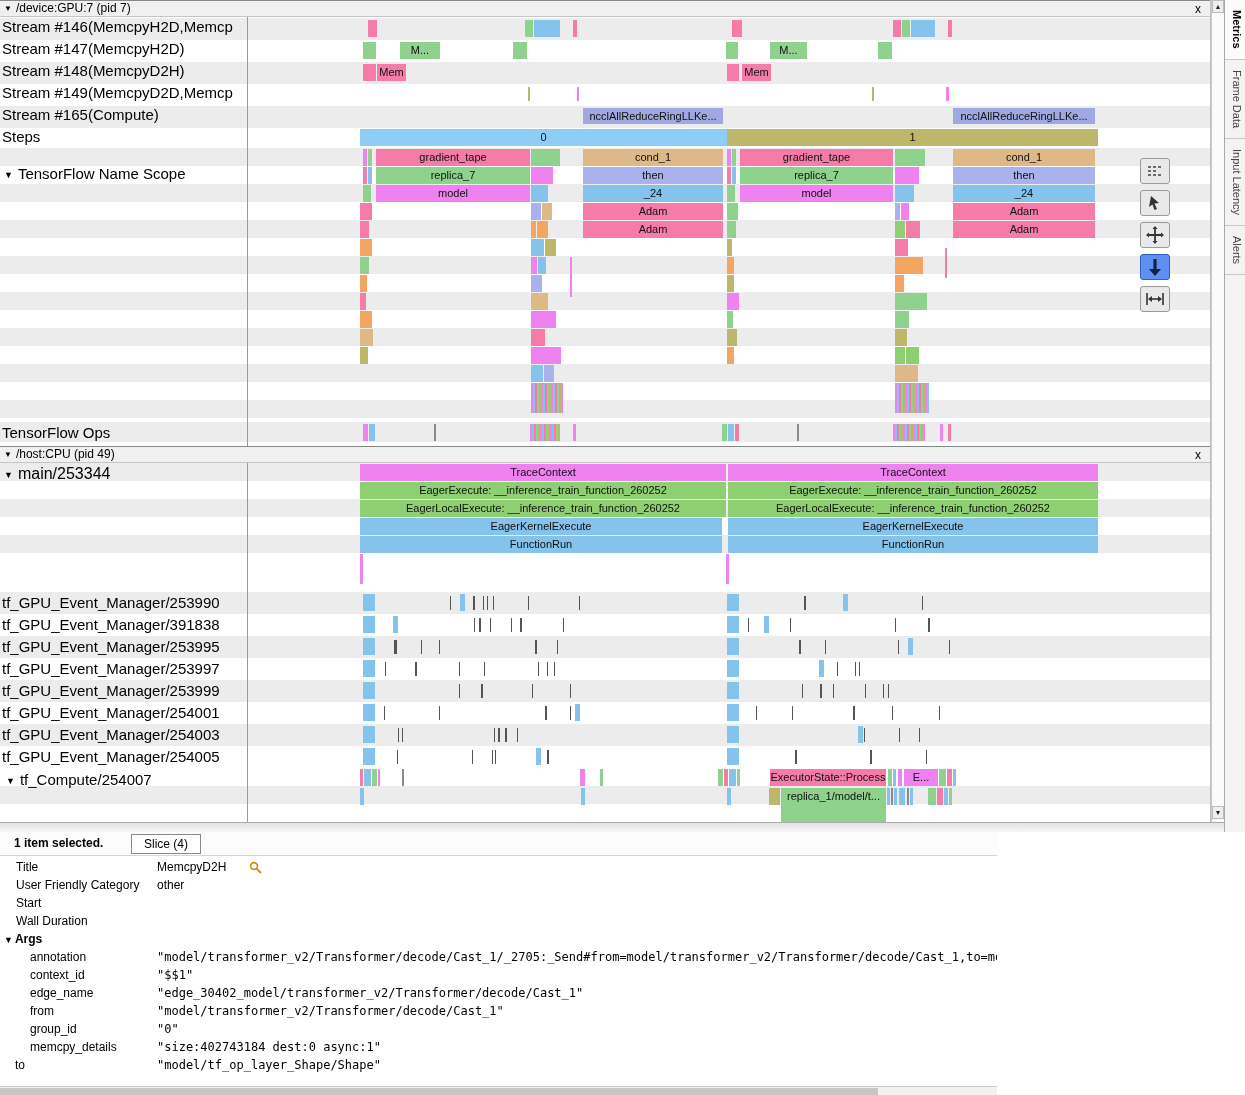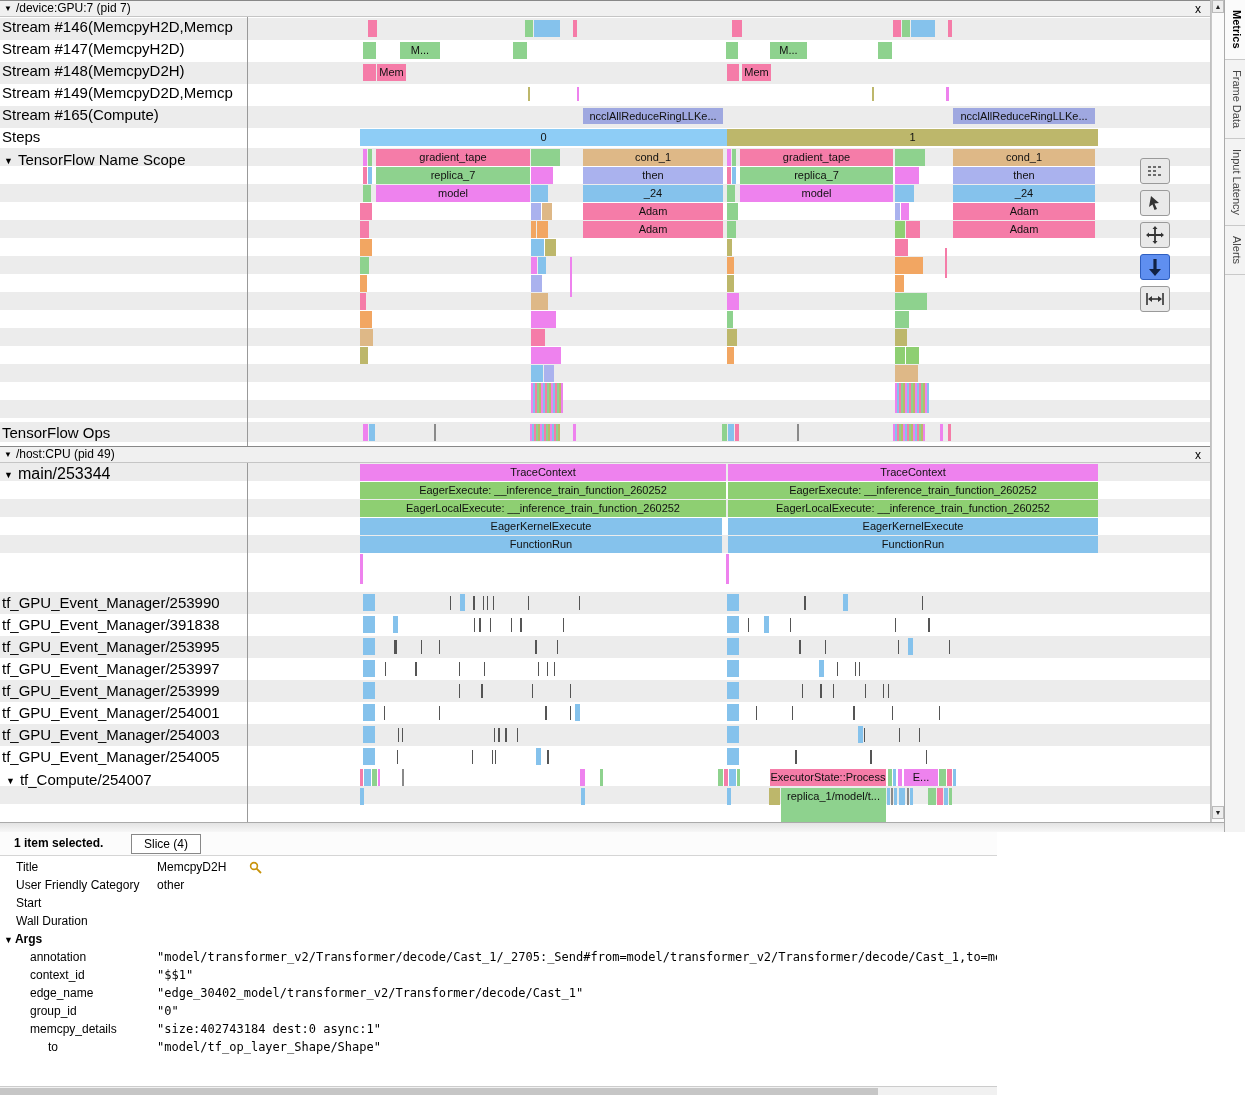--- a/index.html
+++ b/index.html
@@ -86,21 +86,21 @@
       <div class="stripe" style="top: 804px; height: 18px; background: rgb(255, 255, 255);"></div>
       <div class="colsep"></div>
       <div class="sec-header" style="top: 0px;"><span class="hdr-arrow">▼</span><span>/device:GPU:7 (pid 7)</span><span class="hdr-close">x</span></div>
       <div class="sec-header" style="top: 446px;"><span class="hdr-arrow">▼</span><span>/host:CPU (pid 49)</span><span class="hdr-close">x</span></div>
       <div class="tlabel" style="left: 2px; top: 17px; font-size: 15px;"><span>Stream #146(MemcpyH2D,Memcp</span></div>
       <div class="tlabel" style="left: 2px; top: 39px; font-size: 15px;"><span>Stream #147(MemcpyH2D)</span></div>
       <div class="tlabel" style="left: 2px; top: 61px; font-size: 15px;"><span>Stream #148(MemcpyD2H)</span></div>
       <div class="tlabel" style="left: 2px; top: 83px; font-size: 15px;"><span>Stream #149(MemcpyD2D,Memcp</span></div>
       <div class="tlabel" style="left: 2px; top: 105px; font-size: 15px;"><span>Stream #165(Compute)</span></div>
       <div class="tlabel" style="left: 2px; top: 127px; font-size: 15px;"><span>Steps</span></div>
-      <div class="tlabel" style="left: 4px; top: 150px; font-size: 15px; text-align: right;"><span class="lbl-arrow">▼</span><span>TensorFlow Name Scope</span></div>
+      <div class="tlabel" style="left: 4px; top: 164px; font-size: 15px; text-align: right;"><span class="lbl-arrow">▼</span><span>TensorFlow Name Scope</span></div>
       <div class="tlabel" style="left: 2px; top: 423px; font-size: 15px;"><span>TensorFlow Ops</span></div>
       <div class="tlabel" style="left: 4px; top: 464px; font-size: 16px;"><span class="lbl-arrow">▼</span><span>main/253344</span></div>
       <div class="tlabel" style="left: 2px; top: 593px; font-size: 15px;"><span>tf_GPU_Event_Manager/253990</span></div>
       <div class="tlabel" style="left: 2px; top: 615px; font-size: 15px;"><span>tf_GPU_Event_Manager/391838</span></div>
       <div class="tlabel" style="left: 2px; top: 637px; font-size: 15px;"><span>tf_GPU_Event_Manager/253995</span></div>
       <div class="tlabel" style="left: 2px; top: 659px; font-size: 15px;"><span>tf_GPU_Event_Manager/253997</span></div>
       <div class="tlabel" style="left: 2px; top: 681px; font-size: 15px;"><span>tf_GPU_Event_Manager/253999</span></div>
       <div class="tlabel" style="left: 2px; top: 703px; font-size: 15px;"><span>tf_GPU_Event_Manager/254001</span></div>
       <div class="tlabel" style="left: 2px; top: 725px; font-size: 15px;"><span>tf_GPU_Event_Manager/254003</span></div>
       <div class="tlabel" style="left: 2px; top: 747px; font-size: 15px;"><span>tf_GPU_Event_Manager/254005</span></div>
@@ -452,29 +452,33 @@
         </div>
         <div class="drow">
           <span class="dk" style="left: 30px;">context_id</span>
           <span class="dv mono">"$$1"</span>
         </div>
         <div class="drow">
           <span class="dk" style="left: 30px;">edge_name</span>
           <span class="dv mono">"edge_30402_model/transformer_v2/Transformer/decode/Cast_1"</span>
         </div>
         <div class="drow">
+          <span class="dk" style="left: 30px;">from</span>
+          <span class="dv mono">"model/transformer_v2/Transformer/decode/Cast_1"</span>
+        </div>
+        <div class="drow">
           <span class="dk" style="left: 30px;">group_id</span>
           <span class="dv mono">"0"</span>
         </div>
         <div class="drow">
           <span class="dk" style="left: 30px;">memcpy_details</span>
           <span class="dv mono">"size:402743184 dest:0 async:1"</span>
         </div>
         <div class="drow">
-          <span class="dk" style="left: 48px;">to</span>
+          <span class="dk" style="left: 15px;">to</span>
           <span class="dv mono">"model/tf_op_layer_Shape/Shape"</span>
         </div>
       </div>
     <div id="hscroll">
         <div class="thumb"></div>
       </div>
   </div>
 </div>
 
 </body></html>

